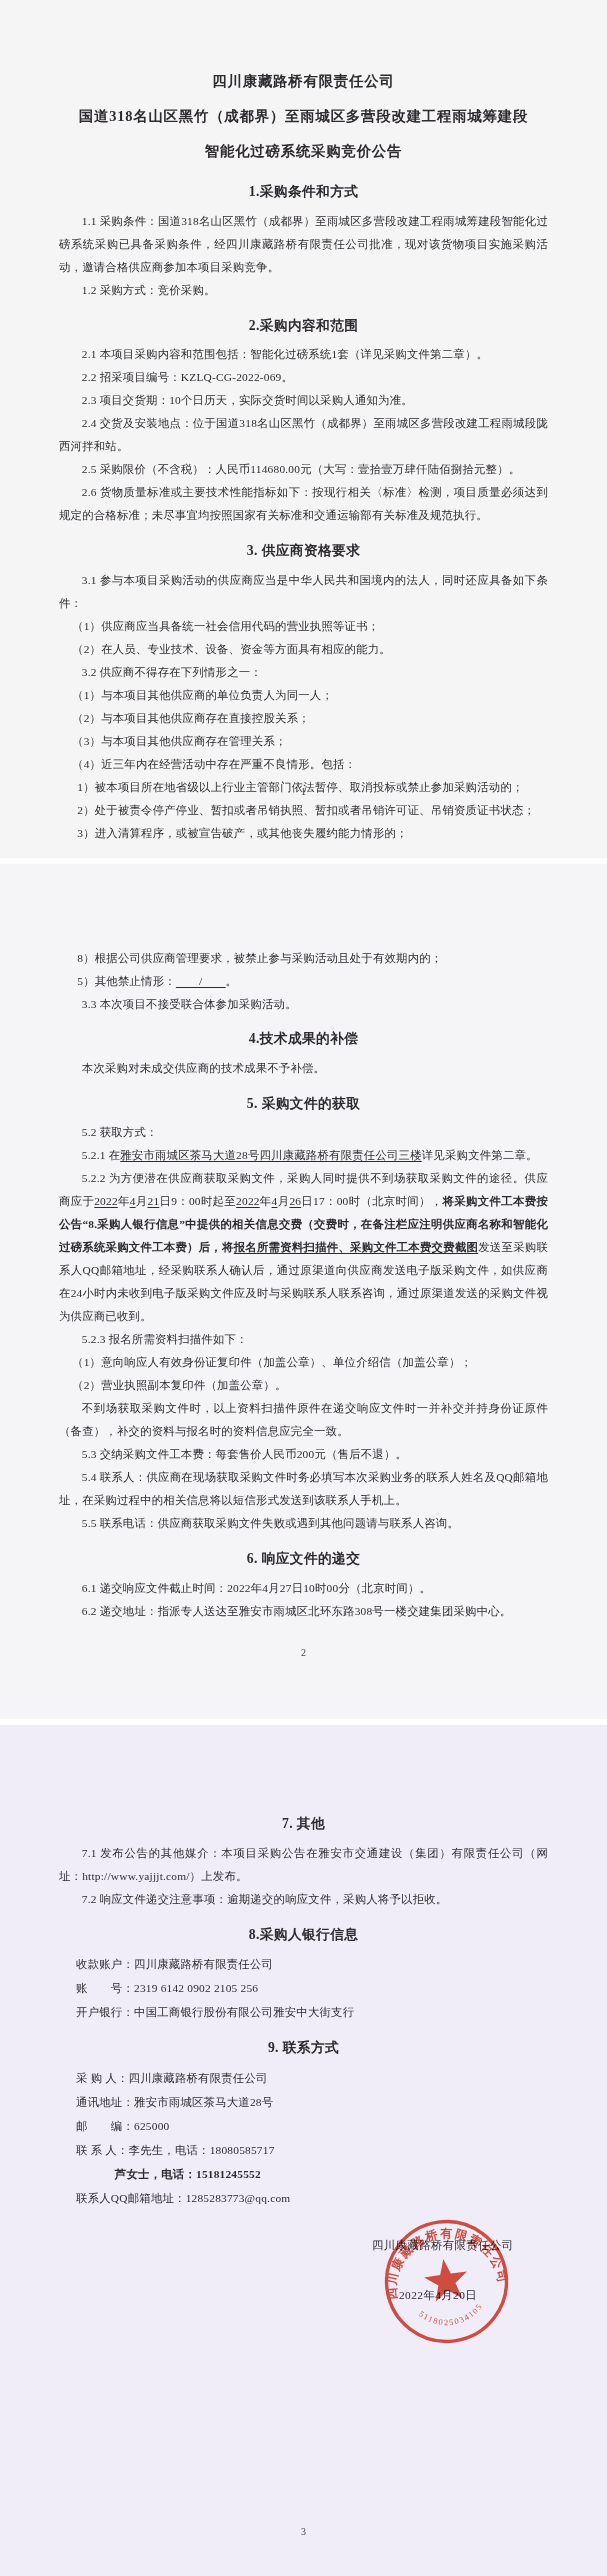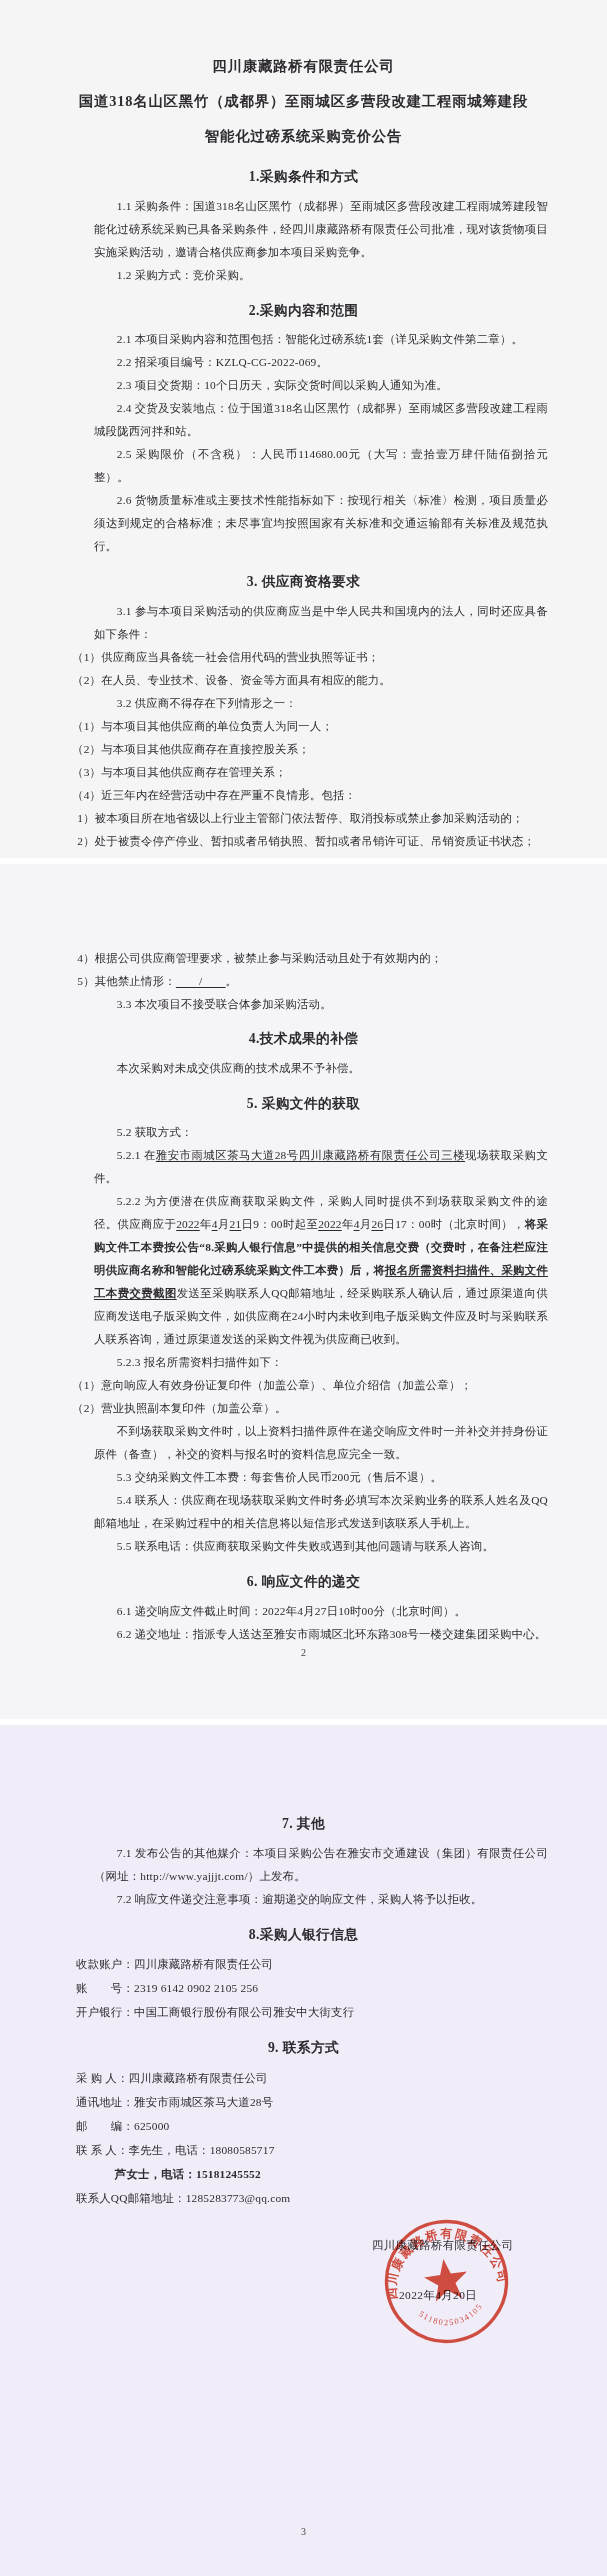--- a/index.html
+++ b/index.html
@@ -6,21 +6,21 @@
   body{
     width:607px;
     background:#ffffff;
     font-family:"Liberation Serif","DejaVu Serif",serif;
     color:#2e2b30;
   }
   .page{
     position:relative;
     box-sizing:border-box;
     overflow:hidden;
-    padding:49px 59px 0 59px;
+    padding:64px 59px 0 59px;
   }
   .page-1{height:858px;background:#f6f5f6;margin-bottom:6px;}
   .page-2{height:855px;background:#f5f4f6;margin-bottom:6px;padding-top:83px;}
   .page-3{height:873px;background:#f1edf8;padding-top:76px;}
   .blk{
     font-size:11.4px;
     line-height:23px;
     text-align:justify;
     letter-spacing:0.2px;
   }
@@ -32,21 +32,21 @@
     letter-spacing:0.8px;
   }
   .blk.heading{
     font-size:13.7px;
     font-weight:bold;
     line-height:23px;
     margin:11.4px 0 6.8px 0;
     text-align:center;
     letter-spacing:0.4px;
   }
-  .blk.para{text-indent:2em;margin-left:35px;}
+  .blk.para{text-indent:2em;}
   .blk.sub{text-indent:1.15em;}
   .blk.subsub{text-indent:1.6em;}
   .blk.contact{margin-left:1.5em;line-height:24px;}
   .blk.contact2{margin-left:4.9em;line-height:24px;font-weight:bold;}
   .blk .u{text-decoration:underline;text-underline-offset:2.3px;}
   .blk .b{font-weight:bold;}
   .page-number{
     position:absolute;
     bottom:61px;
     left:0;right:0;
@@ -107,28 +107,28 @@
       <div class="blk sub">（4）近三年内在经营活动中存在严重不良情形。包括：</div>
       <div class="blk subsub">1）被本项目所在地省级以上行业主管部门依法暂停、取消投标或禁止参加采购活动的；</div>
       <div class="blk subsub">2）处于被责令停产停业、暂扣或者吊销执照、暂扣或者吊销许可证、吊销资质证书状态；</div>
       <div class="blk subsub">3）进入清算程序，或被宣告破产，或其他丧失履约能力情形的；</div>
     </div>
   <div class="page-number">1</div>
 </div>
 
 <div class="page page-2">
   <div class="content">
-      <div class="blk subsub">4）根据公司供应商管理要求，被禁止参与采购活动且处于有效期内的；</div>
+      <div class="blk subsub">8）根据公司供应商管理要求，被禁止参与采购活动且处于有效期内的；</div>
       <div class="blk subsub"><span>5）其他禁止情形：</span><span class="u">　　/　　</span><span>。</span></div>
       <div class="blk para">3.3 本次项目不接受联合体参加采购活动。</div>
       <div class="blk heading">4.技术成果的补偿</div>
       <div class="blk para">本次采购对未成交供应商的技术成果不予补偿。</div>
       <div class="blk heading">5. 采购文件的获取</div>
       <div class="blk para">5.2 获取方式：</div>
-      <div class="blk para"><span>5.2.1 在</span><span class="u">雅安市雨城区茶马大道28号四川康藏路桥有限责任公司三楼</span><span>现场获取采购文件。</span></div>
+      <div class="blk para"><span>5.2.1 在</span><span class="u">雅安市雨城区茶马大道28号四川康藏路桥有限责任公司三楼</span><span>详见采购文件第二章。</span></div>
       <div class="blk para"><span>5.2.2 为方便潜在供应商获取采购文件，采购人同时提供不到场获取采购文件的途径。供应商应于</span><span class="u">2022</span><span>年</span><span class="u">4</span><span>月</span><span class="u">21</span><span>日9：00时起至</span><span class="u">2022</span><span>年</span><span class="u">4</span><span>月</span><span class="u">26</span><span>日17：00时（北京时间），</span><span class="b">将采购文件工本费按公告“8.采购人银行信息”中提供的相关信息交费（交费时，在备注栏应注明供应商名称和智能化过磅系统采购文件工本费）后，将</span><span class="u b">报名所需资料扫描件、采购文件工本费交费截图</span><span>发送至采购联系人QQ邮箱地址，经采购联系人确认后，通过原渠道向供应商发送电子版采购文件，如供应商在24小时内未收到电子版采购文件应及时与采购联系人联系咨询，通过原渠道发送的采购文件视为供应商已收到。</span></div>
       <div class="blk para">5.2.3 报名所需资料扫描件如下：</div>
       <div class="blk sub">（1）意向响应人有效身份证复印件（加盖公章）、单位介绍信（加盖公章）；</div>
       <div class="blk sub">（2）营业执照副本复印件（加盖公章）。</div>
       <div class="blk para">不到场获取采购文件时，以上资料扫描件原件在递交响应文件时一并补交并持身份证原件（备查），补交的资料与报名时的资料信息应完全一致。</div>
       <div class="blk para">5.3 交纳采购文件工本费：每套售价人民币200元（售后不退）。</div>
       <div class="blk para">5.4 联系人：供应商在现场获取采购文件时务必填写本次采购业务的联系人姓名及QQ邮箱地址，在采购过程中的相关信息将以短信形式发送到该联系人手机上。</div>
       <div class="blk para">5.5 联系电话：供应商获取采购文件失败或遇到其他问题请与联系人咨询。</div>
       <div class="blk heading">6. 响应文件的递交</div>
       <div class="blk para">6.1 递交响应文件截止时间：2022年4月27日10时00分（北京时间）。</div>

